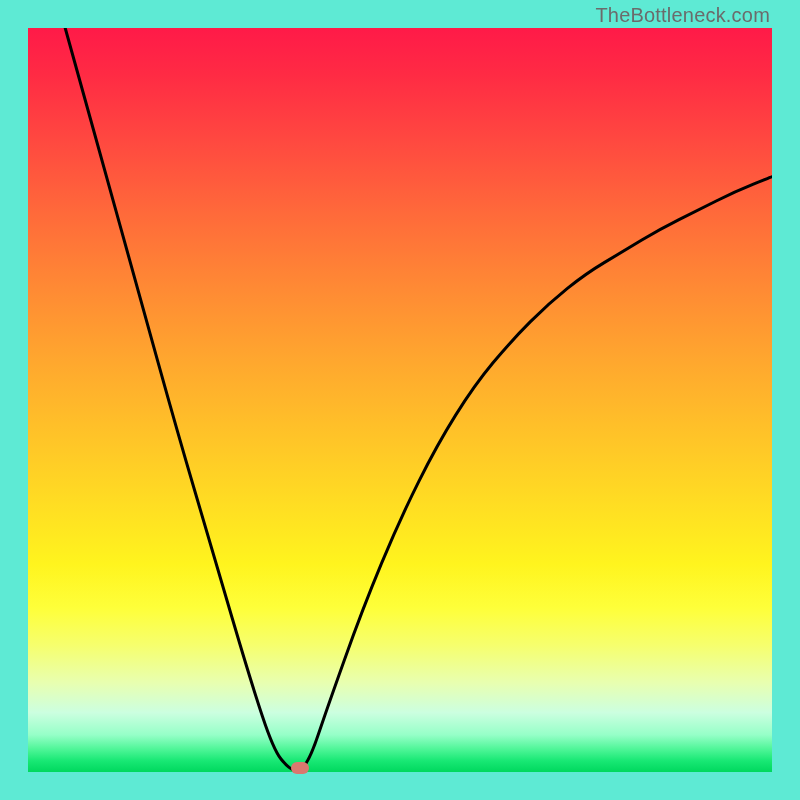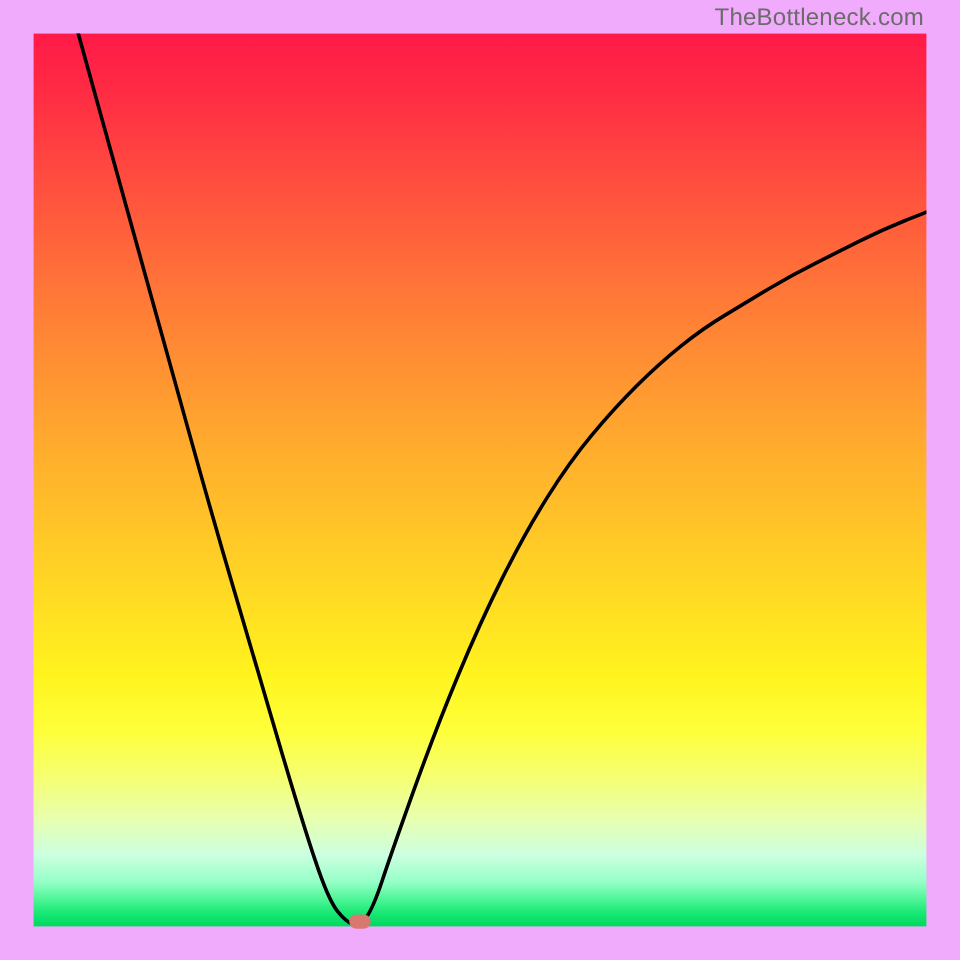--- a/index.html
+++ b/index.html
@@ -14,21 +14,21 @@
     position: relative;
     overflow: hidden;
     font-family: Arial, Helvetica, sans-serif;
   }
   .frame {
     position: absolute;
     top: 0;
     left: 0;
     width: 800px;
     height: 800px;
-    background: #f0abfc;
+    background: #5eead4;
     text-decoration: underline;
   }
   .gradient-area {
     position: absolute;
     top: 28px;
     left: 28px;
     width: 744px;
     height: 744px;
     background: linear-gradient(to bottom,
       #ff1a48 0%,

